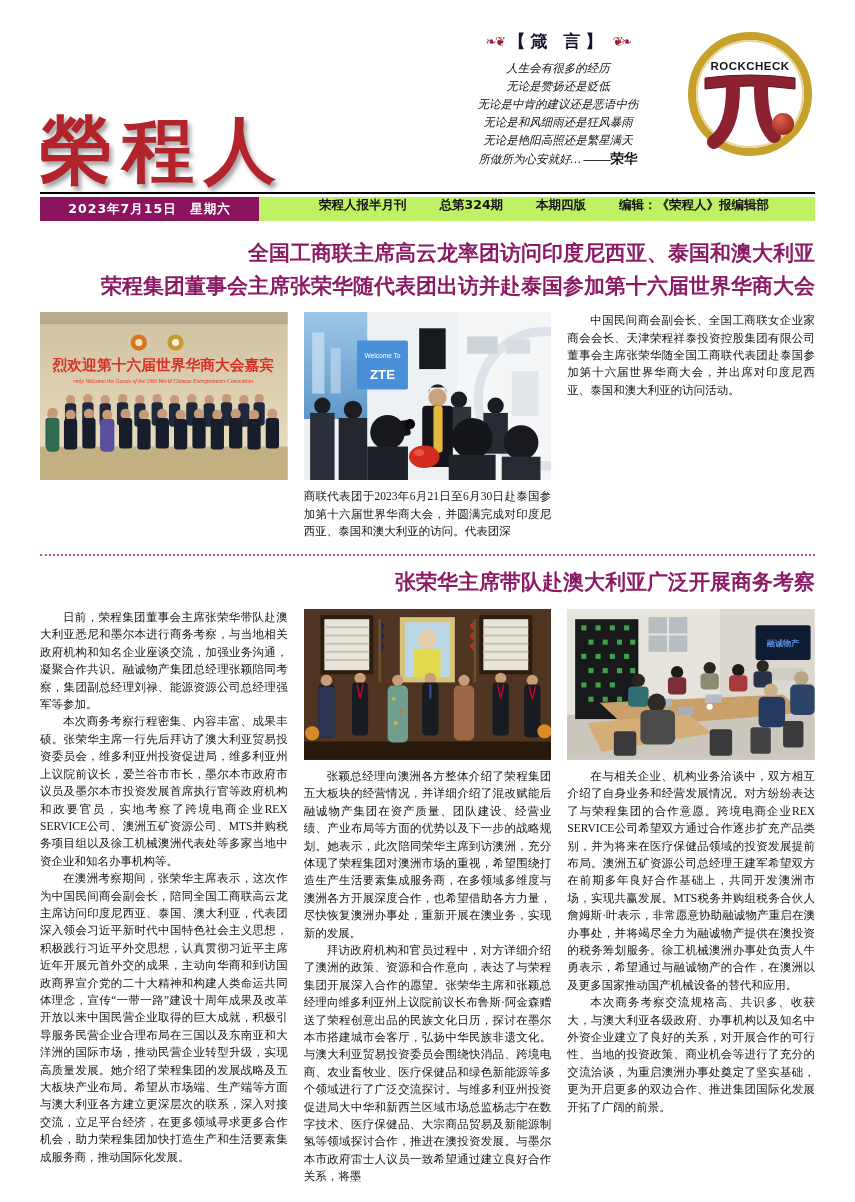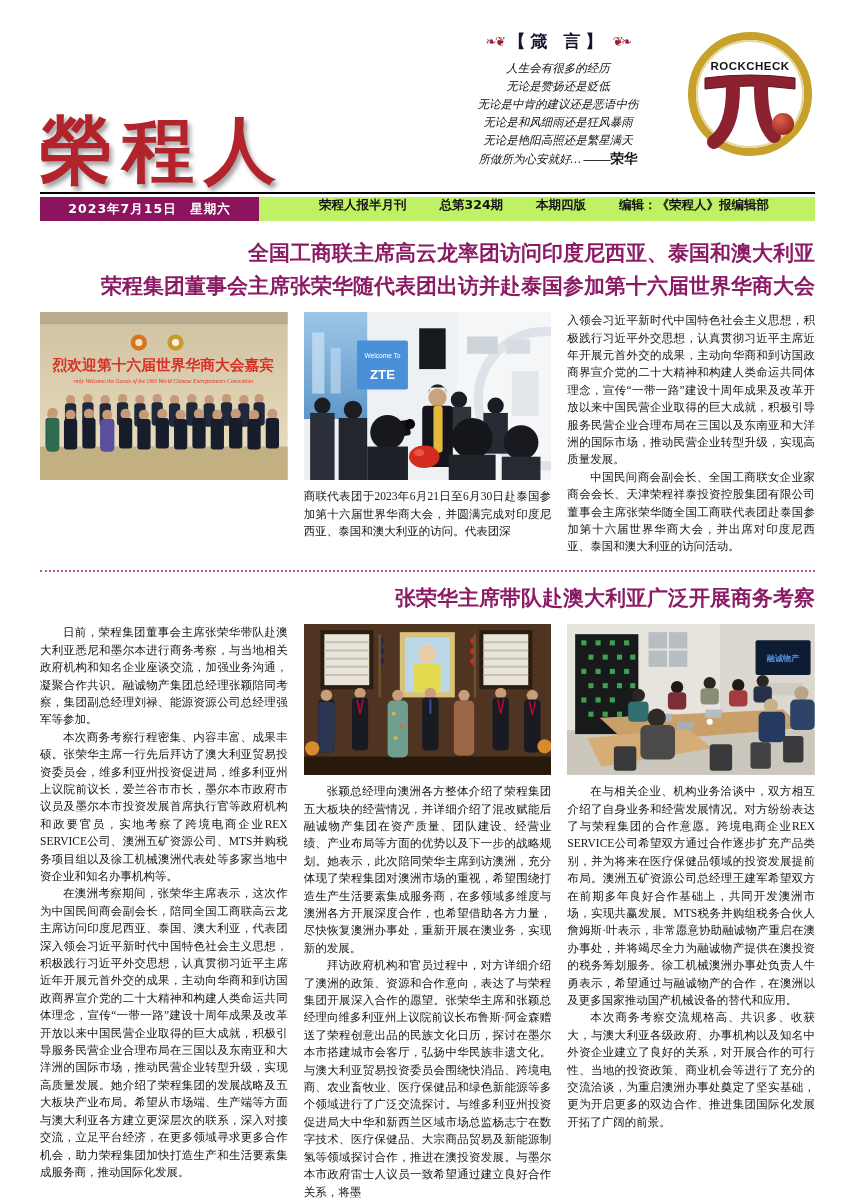--- a/index.html
+++ b/index.html
@@ -211,21 +211,20 @@
           <circle cx="165" cy="124" r="20" fill="#15161a"></circle>
             <rect x="142" y="140" width="46" height="25" fill="#20232a"></rect>
           <circle cx="213" cy="128" r="17" fill="#191a1f"></circle>
             <rect x="194" y="142" width="38" height="23" fill="#272a31"></rect>
         </svg>
       </div>
       <p class="para">商联代表团于2023年6月21日至6月30日赴泰国参加第十六届世界华商大会，并圆满完成对印度尼西亚、泰国和澳大利亚的访问。代表团深</p>
     </div>
 
     <div class="col">
-      <p class="para">入领会习近平新时代中国特色社会主义思想，积极践行习近平外交思想，认真贯彻习近平主席近年开展元首外交的成果，主动向华商和到访国政商界宣介党的二十大精神和构建人类命运共同体理念，宣传“一带一路”建设十周年成果及改革开放以来中国民营企业取得的巨大成就，积极引导服务民营企业合理布局在三国以及东南亚和大洋洲的国际市场，推动民营企业转型升级，实现高质量发展。</p>
       <p class="para indent">中国民间商会副会长、全国工商联女企业家商会会长、天津荣程祥泰投资控股集团有限公司董事会主席张荣华随全国工商联代表团赴泰国参加第十六届世界华商大会，并出席对印度尼西亚、泰国和澳大利亚的访问活动。</p>
     </div>
   </div>
 
   <hr class="dotsep">
 
   <div class="headline headline2">
     <div>张荣华主席带队赴澳大利亚广泛开展商务考察</div>
   </div>
 

